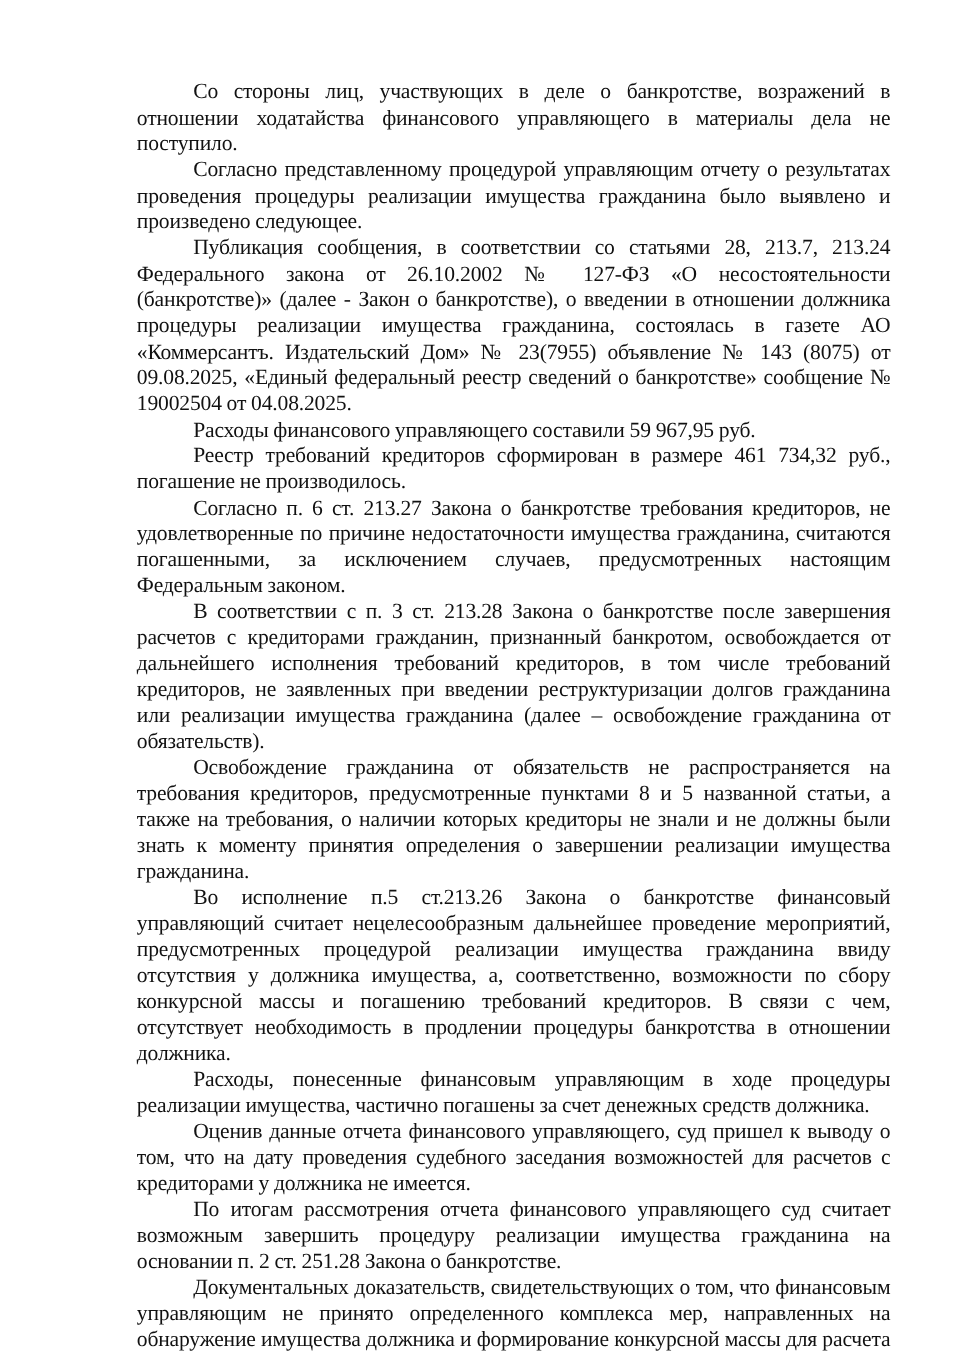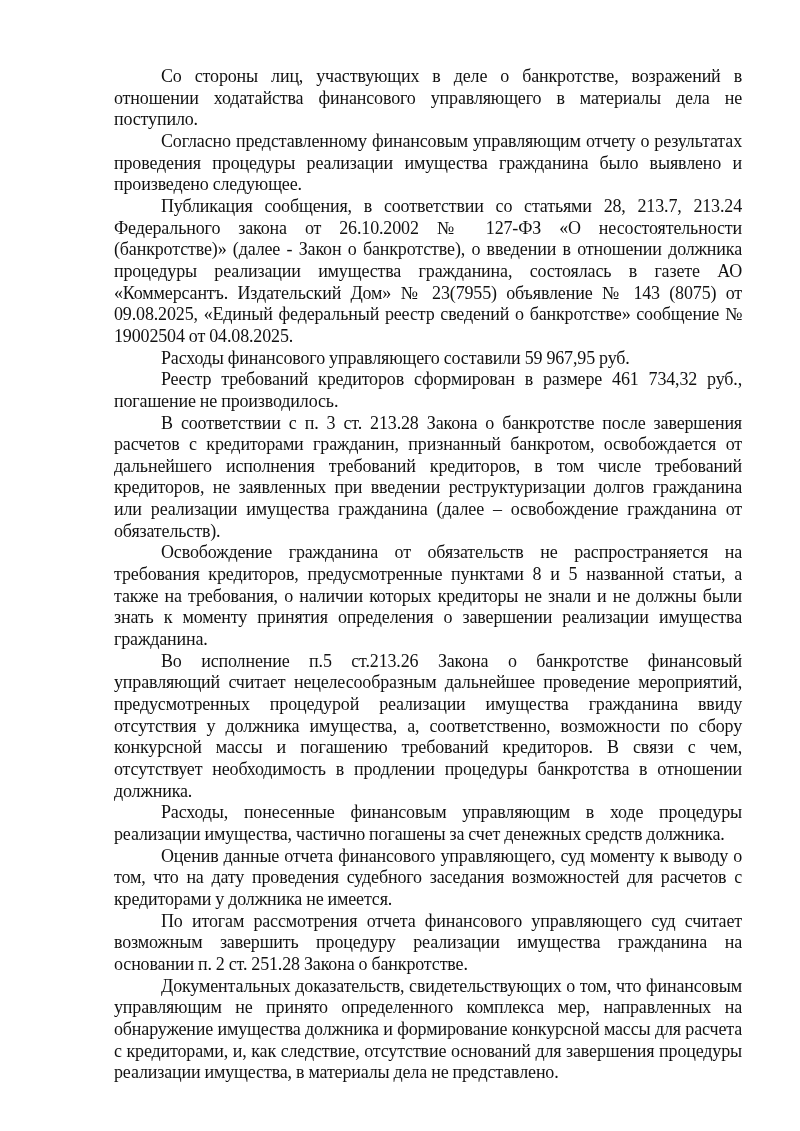--- a/index.html
+++ b/index.html
@@ -31,24 +31,25 @@
       hyphens: none;
       word-spacing: -0.3px;
       letter-spacing: -0.15px;
     }
   </style>
 </head>
 <body>
 
 <div class="page">
   <p class="para">Со стороны лиц, участвующих в деле о банкротстве, возражений в отношении ходатайства финансового управляющего в материалы дела не поступило.</p>
-  <p class="para">Согласно представленному финансовым управляющим отчету о результатах проведения процедуры реализации имущества гражданина было выявлено и произведено следующее.</p>
+  <p class="para">Согласно представленному процедурой управляющим отчету о результатах проведения процедуры реализации имущества гражданина было выявлено и произведено следующее.</p>
   <p class="para">Публикация сообщения, в соответствии со статьями 28, 213.7, 213.24 Федерального закона от 26.10.2002 № 127-ФЗ «О несостоятельности (банкротстве)» (далее - Закон о банкротстве), о введении в отношении должника процедуры реализации имущества гражданина, состоялась в газете АО «Коммерсантъ. Издательский Дом» № 23(7955) объявление № 143 (8075) от 09.08.2025, «Единый федеральный реестр сведений о банкротстве» сообщение № 19002504 от 04.08.2025.</p>
   <p class="para">Расходы финансового управляющего составили 59 967,95 руб.</p>
   <p class="para">Реестр требований кредиторов сформирован в размере 461 734,32 руб., погашение не производилось.</p>
+  <p class="para">Согласно п. 6 ст. 213.27 Закона о банкротстве требования кредиторов, не удовлетворенные по причине недостаточности имущества гражданина, считаются погашенными, за исключением случаев, предусмотренных настоящим Федеральным законом.</p>
   <p class="para">В соответствии с п. 3 ст. 213.28 Закона о банкротстве после завершения расчетов с кредиторами гражданин, признанный банкротом, освобождается от дальнейшего исполнения требований кредиторов, в том числе требований кредиторов, не заявленных при введении реструктуризации долгов гражданина или реализации имущества гражданина (далее – освобождение гражданина от обязательств).</p>
   <p class="para">Освобождение гражданина от обязательств не распространяется на требования кредиторов, предусмотренные пунктами 8 и 5 названной статьи, а также на требования, о наличии которых кредиторы не знали и не должны были знать к моменту принятия определения о завершении реализации имущества гражданина.</p>
   <p class="para">Во исполнение п.5 ст.213.26 Закона о банкротстве финансовый управляющий считает нецелесообразным дальнейшее проведение мероприятий, предусмотренных процедурой реализации имущества гражданина ввиду отсутствия у должника имущества, а, соответственно, возможности по сбору конкурсной массы и погашению требований кредиторов. В связи с чем, отсутствует необходимость в продлении процедуры банкротства в отношении должника.</p>
   <p class="para">Расходы, понесенные финансовым управляющим в ходе процедуры реализации имущества, частично погашены за счет денежных средств должника.</p>
-  <p class="para">Оценив данные отчета финансового управляющего, суд моменту к выводу о том, что на дату проведения судебного заседания возможностей для расчетов с кредиторами у должника не имеется.</p>
+  <p class="para">Оценив данные отчета финансового управляющего, суд пришел к выводу о том, что на дату проведения судебного заседания возможностей для расчетов с кредиторами у должника не имеется.</p>
   <p class="para">По итогам рассмотрения отчета финансового управляющего суд считает возможным завершить процедуру реализации имущества гражданина на основании п. 2 ст. 251.28 Закона о банкротстве.</p>
   <p class="para">Документальных доказательств, свидетельствующих о том, что финансовым управляющим не принято определенного комплекса мер, направленных на обнаружение имущества должника и формирование конкурсной массы для расчета с кредиторами, и, как следствие, отсутствие оснований для завершения процедуры реализации имущества, в материалы дела не представлено.</p>
 </div>
 
 </body></html>

